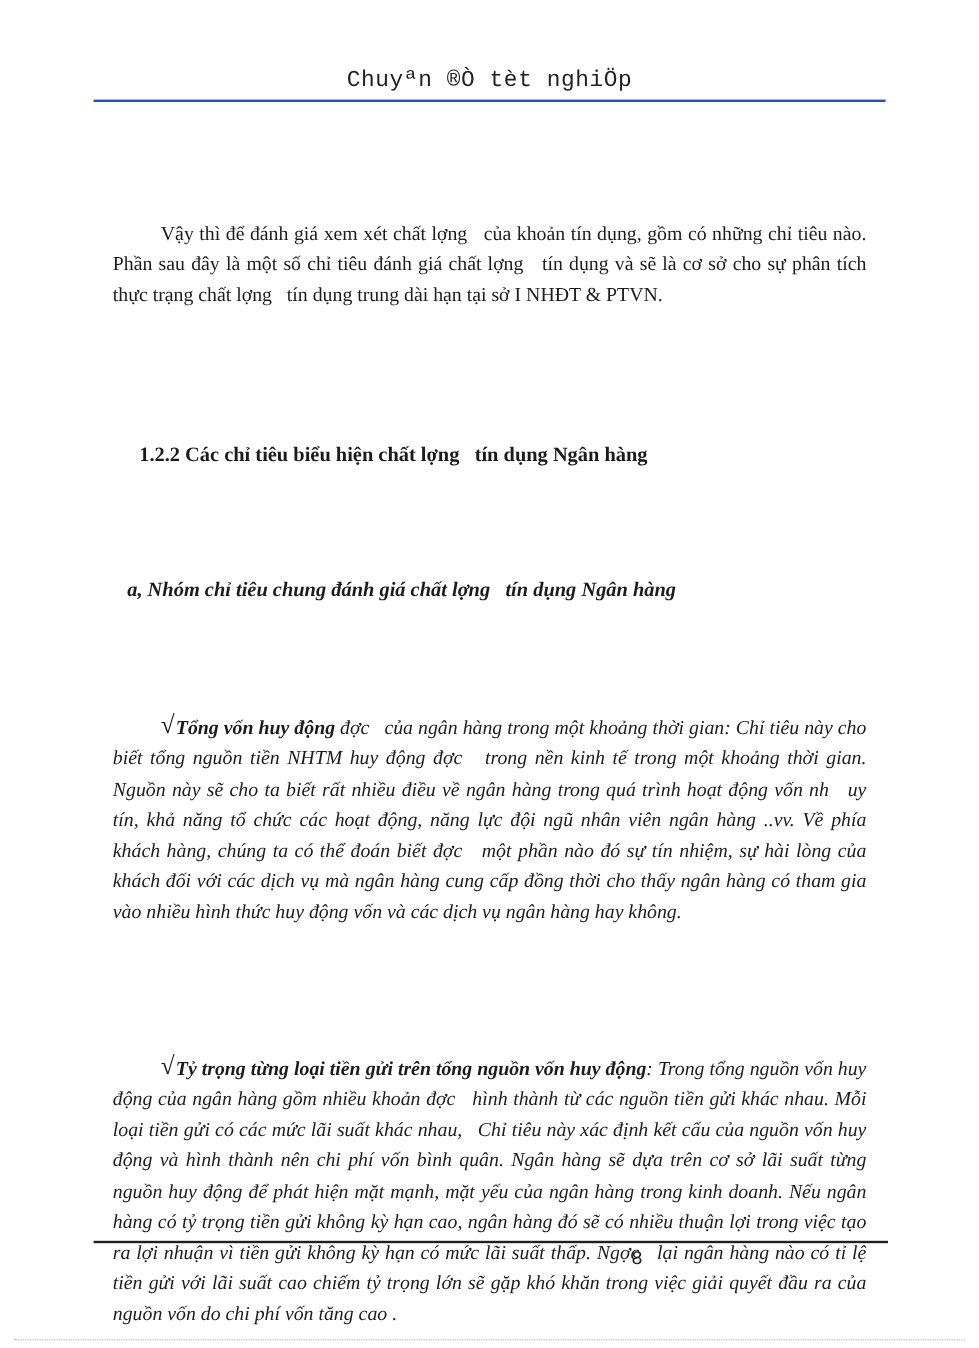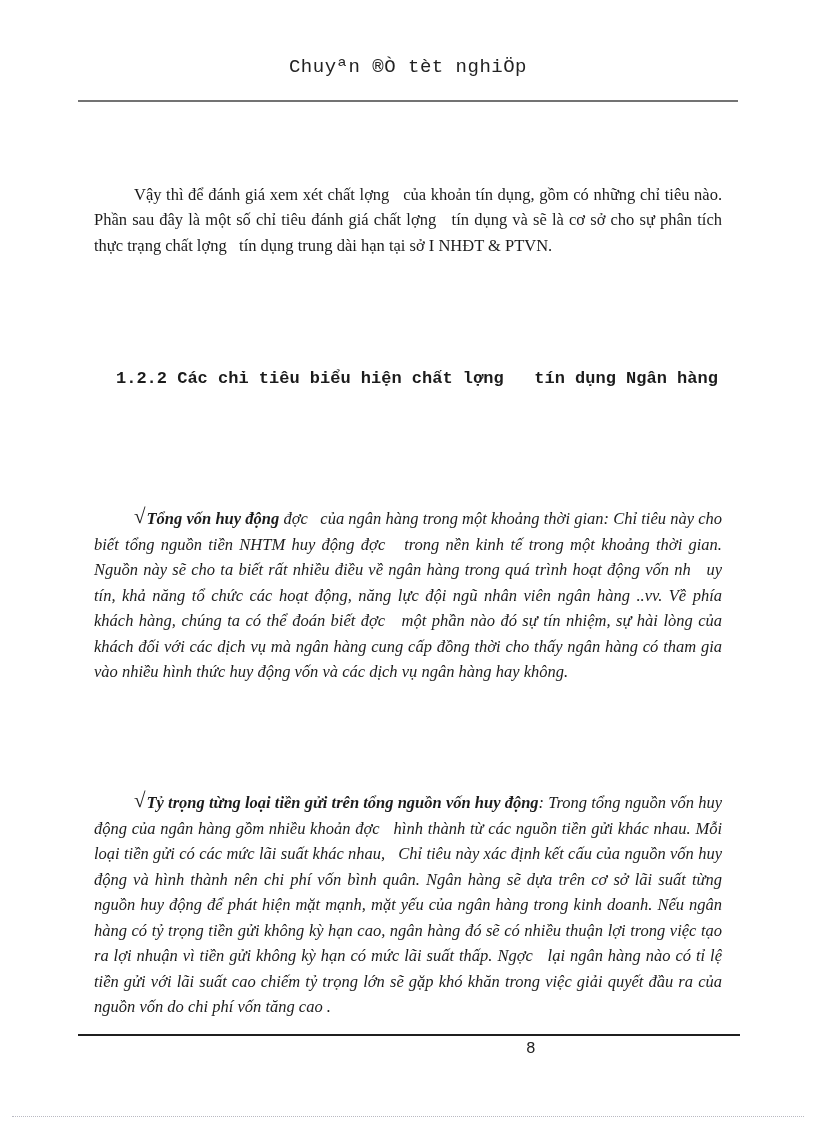--- a/index.html
+++ b/index.html
@@ -12,22 +12,22 @@
     color: #1b1b1b;
     font-family: "Liberation Serif", "DejaVu Serif", serif;
   }
   
   .header {
     position: absolute;
     top: 56px;
     left: 78px;
     width: 660px;
     text-align: center;
-    border-bottom: 2px solid #737373;
-    padding-bottom: 22px;
+    border-bottom: 2px solid #1d4ed8;
+    padding-bottom: 5px;
   }
   .header-title {
     font-family: "Liberation Mono", "DejaVu Sans Mono", monospace;
     font-size: 19px;
     letter-spacing: 0.5px;
     color: #222;
     white-space: pre;
   }
   
   .content {
@@ -42,21 +42,20 @@
   }
   .para { margin: 16px; }
   .indent { text-indent: 40px; }
   .p-intro { margin-top: 9px; }
   .heading {
     margin: 15px 0 0 38px;
     font-size: 17px;
     font-weight: bold;
     text-align: left;
     white-space: pre-wrap;
-    font-family: Liberation Mono, monospace;
   }
   .subheading {
     margin: 11px 0 0 28px;
     font-size: 17px;
     font-weight: bold;
     font-style: italic;
     text-align: left;
     white-space: pre-wrap;
   }
   .bullet-para { margin-top: 13px; font-style: italic; }
@@ -115,20 +114,21 @@
   <div class="header">
     <div class="header-title">Chuyªn ®Ò tèt nghiÖp</div>
   </div>
 
   <div class="content">
 
     <p class="para indent p-intro"><span>Vậy thì để đánh giá xem xét chất lợng   của khoản tín dụng, gồm có những chỉ tiêu nào. Phần sau đây là một số chỉ tiêu đánh giá chất lợng   tín dụng và sẽ là cơ sở cho sự phân tích thực trạng chất lợng   tín dụng trung dài hạn tại sở I NHĐT &amp; PTVN.</span></p>
 
     <div class="heading">1.2.2 Các chỉ tiêu biểu hiện chất lợng   tín dụng Ngân hàng</div>
 
+    <div class="subheading">a, Nhóm chỉ tiêu chung đánh giá chất lợng   tín dụng Ngân hàng</div>
 
     <p class="para indent bullet-para"><span class="bullet">√</span><span><span class="b">Tổng vốn huy động</span><span> đợc   của ngân hàng trong một khoảng thời gian: Chỉ tiêu này cho biết tổng nguồn tiền NHTM huy động đợc   trong nền kinh tế trong một khoảng thời gian. Nguồn này sẽ cho ta biết rất nhiều điều về ngân hàng trong quá trình hoạt động vốn nh   uy tín, khả năng tổ chức các hoạt động, năng lực đội ngũ nhân viên ngân hàng ..vv. Về phía khách hàng, chúng ta có thể đoán biết đợc   một phần nào đó sự tín nhiệm, sự hài lòng của khách đối với các dịch vụ mà ngân hàng cung cấp đồng thời cho thấy ngân hàng có tham gia vào nhiều hình thức huy động vốn và các dịch vụ ngân hàng hay không.</span></span></p>
 
     <p class="para indent bullet-para"><span class="bullet">√</span><span><span class="b">Tỷ trọng từng loại tiền gửi trên tổng nguồn vốn huy động</span><span>: Trong tổng nguồn vốn huy động của ngân hàng gồm nhiều khoản đợc   hình thành từ các nguồn tiền gửi khác nhau. Mỗi loại tiền gửi có các mức lãi suất khác nhau,   Chỉ tiêu này xác định kết cấu của nguồn vốn huy động và hình thành nên chi phí vốn bình quân. Ngân hàng sẽ dựa trên cơ sở lãi suất từng nguồn huy động để phát hiện mặt mạnh, mặt yếu của ngân hàng trong kinh doanh. Nếu ngân hàng có tỷ trọng tiền gửi không kỳ hạn cao, ngân hàng đó sẽ có nhiều thuận lợi trong việc tạo ra lợi nhuận vì tiền gửi không kỳ hạn có mức lãi suất thấp. Ngợc   lại ngân hàng nào có tỉ lệ tiền gửi với lãi suất cao chiếm tỷ trọng lớn sẽ gặp khó khăn trong việc giải quyết đầu ra của nguồn vốn do chi phí vốn tăng cao .</span></span></p>
 
     
 
   </div>
 
   <div class="footer">

